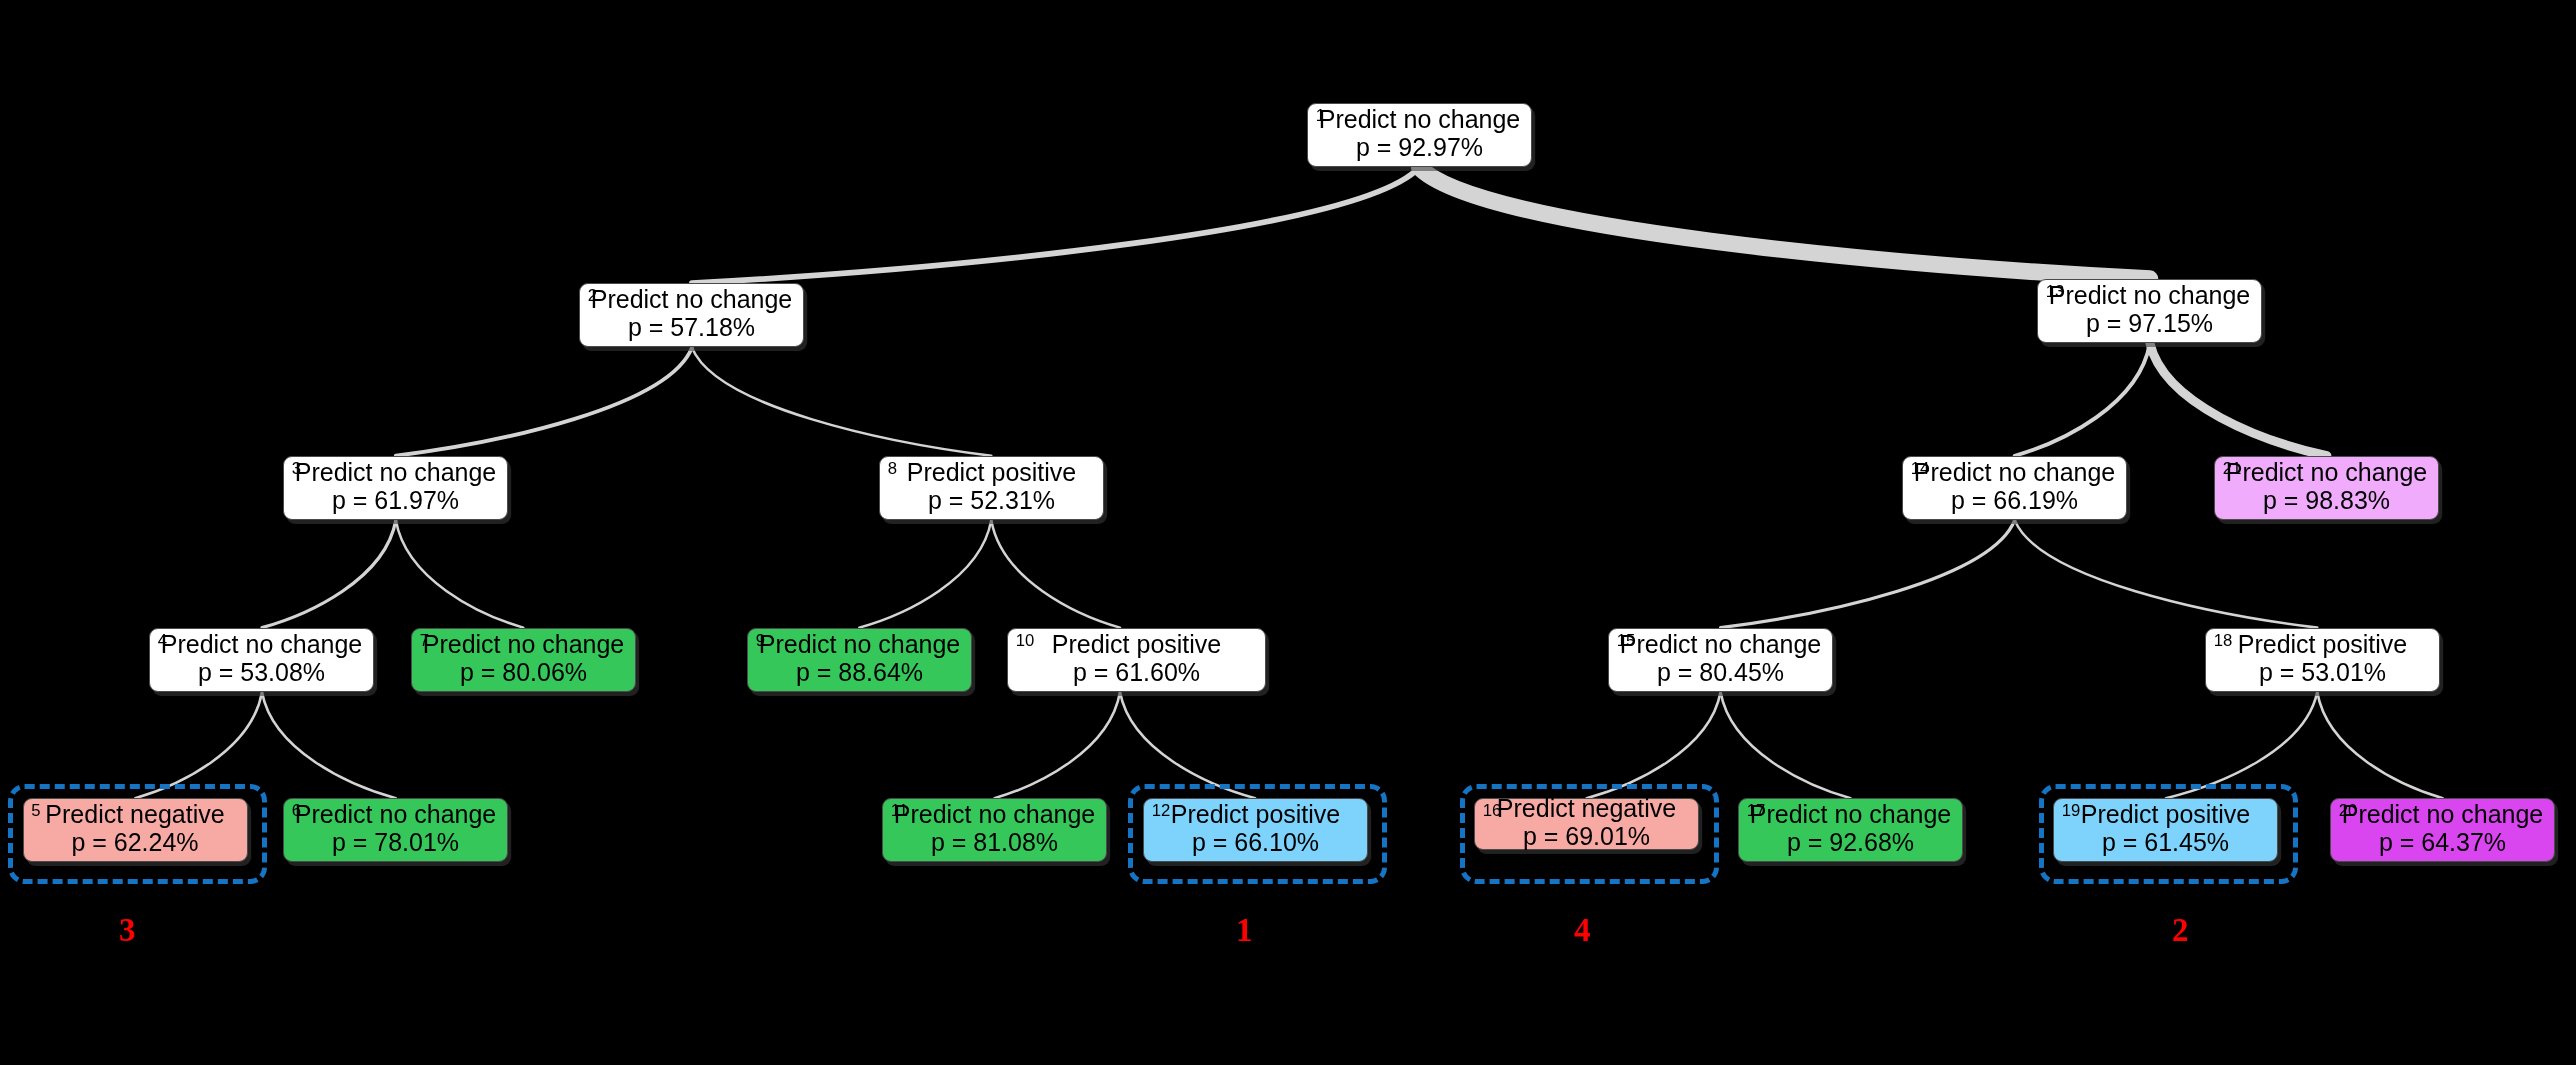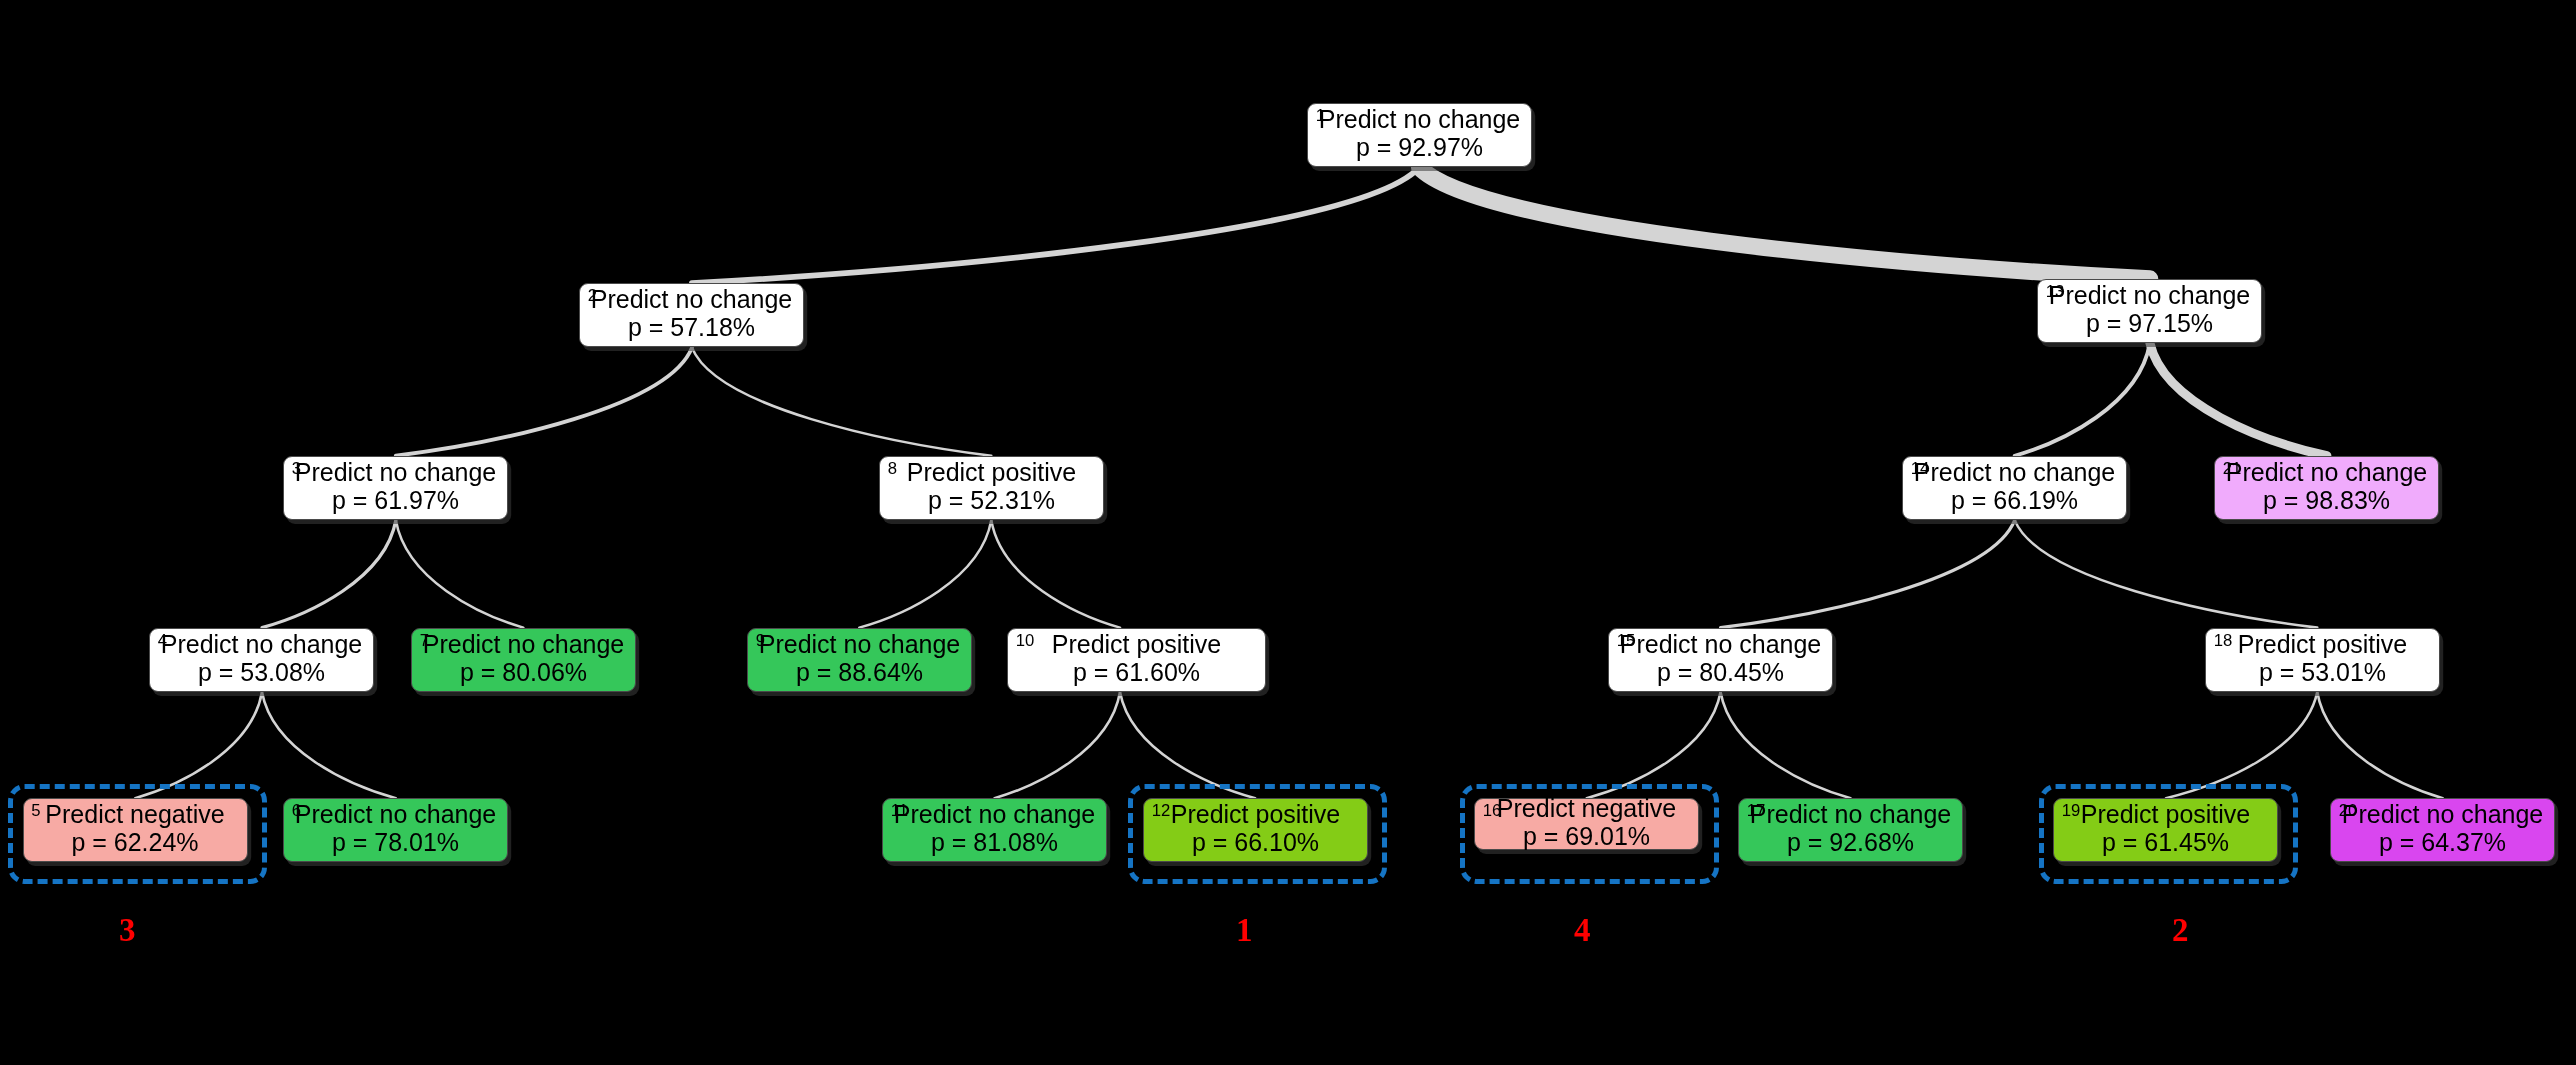--- a/index.html
+++ b/index.html
@@ -34,21 +34,21 @@
   .node .prob{
     font-size:25px;line-height:1.12;
     color:#000;white-space:nowrap;
   }
 
   .fill-white{background:#ffffff;}
   .fill-green-strong{background:#f0abfc;}
   .fill-green-mid{background:#35c75a;}
   .fill-green-soft{background:#d946ef;}
   .fill-pink{background:#f7aaa4;}
-  .fill-blue{background:#84cc16;}
+  .fill-blue{background:#7dd3fc;}
 
   .highlight{
     position:absolute;
     box-sizing:border-box;
     border:5.8px dashed #1574c4;
     border-radius:16.7px;
     pointer-events:none;
   }
 
   .annot{

